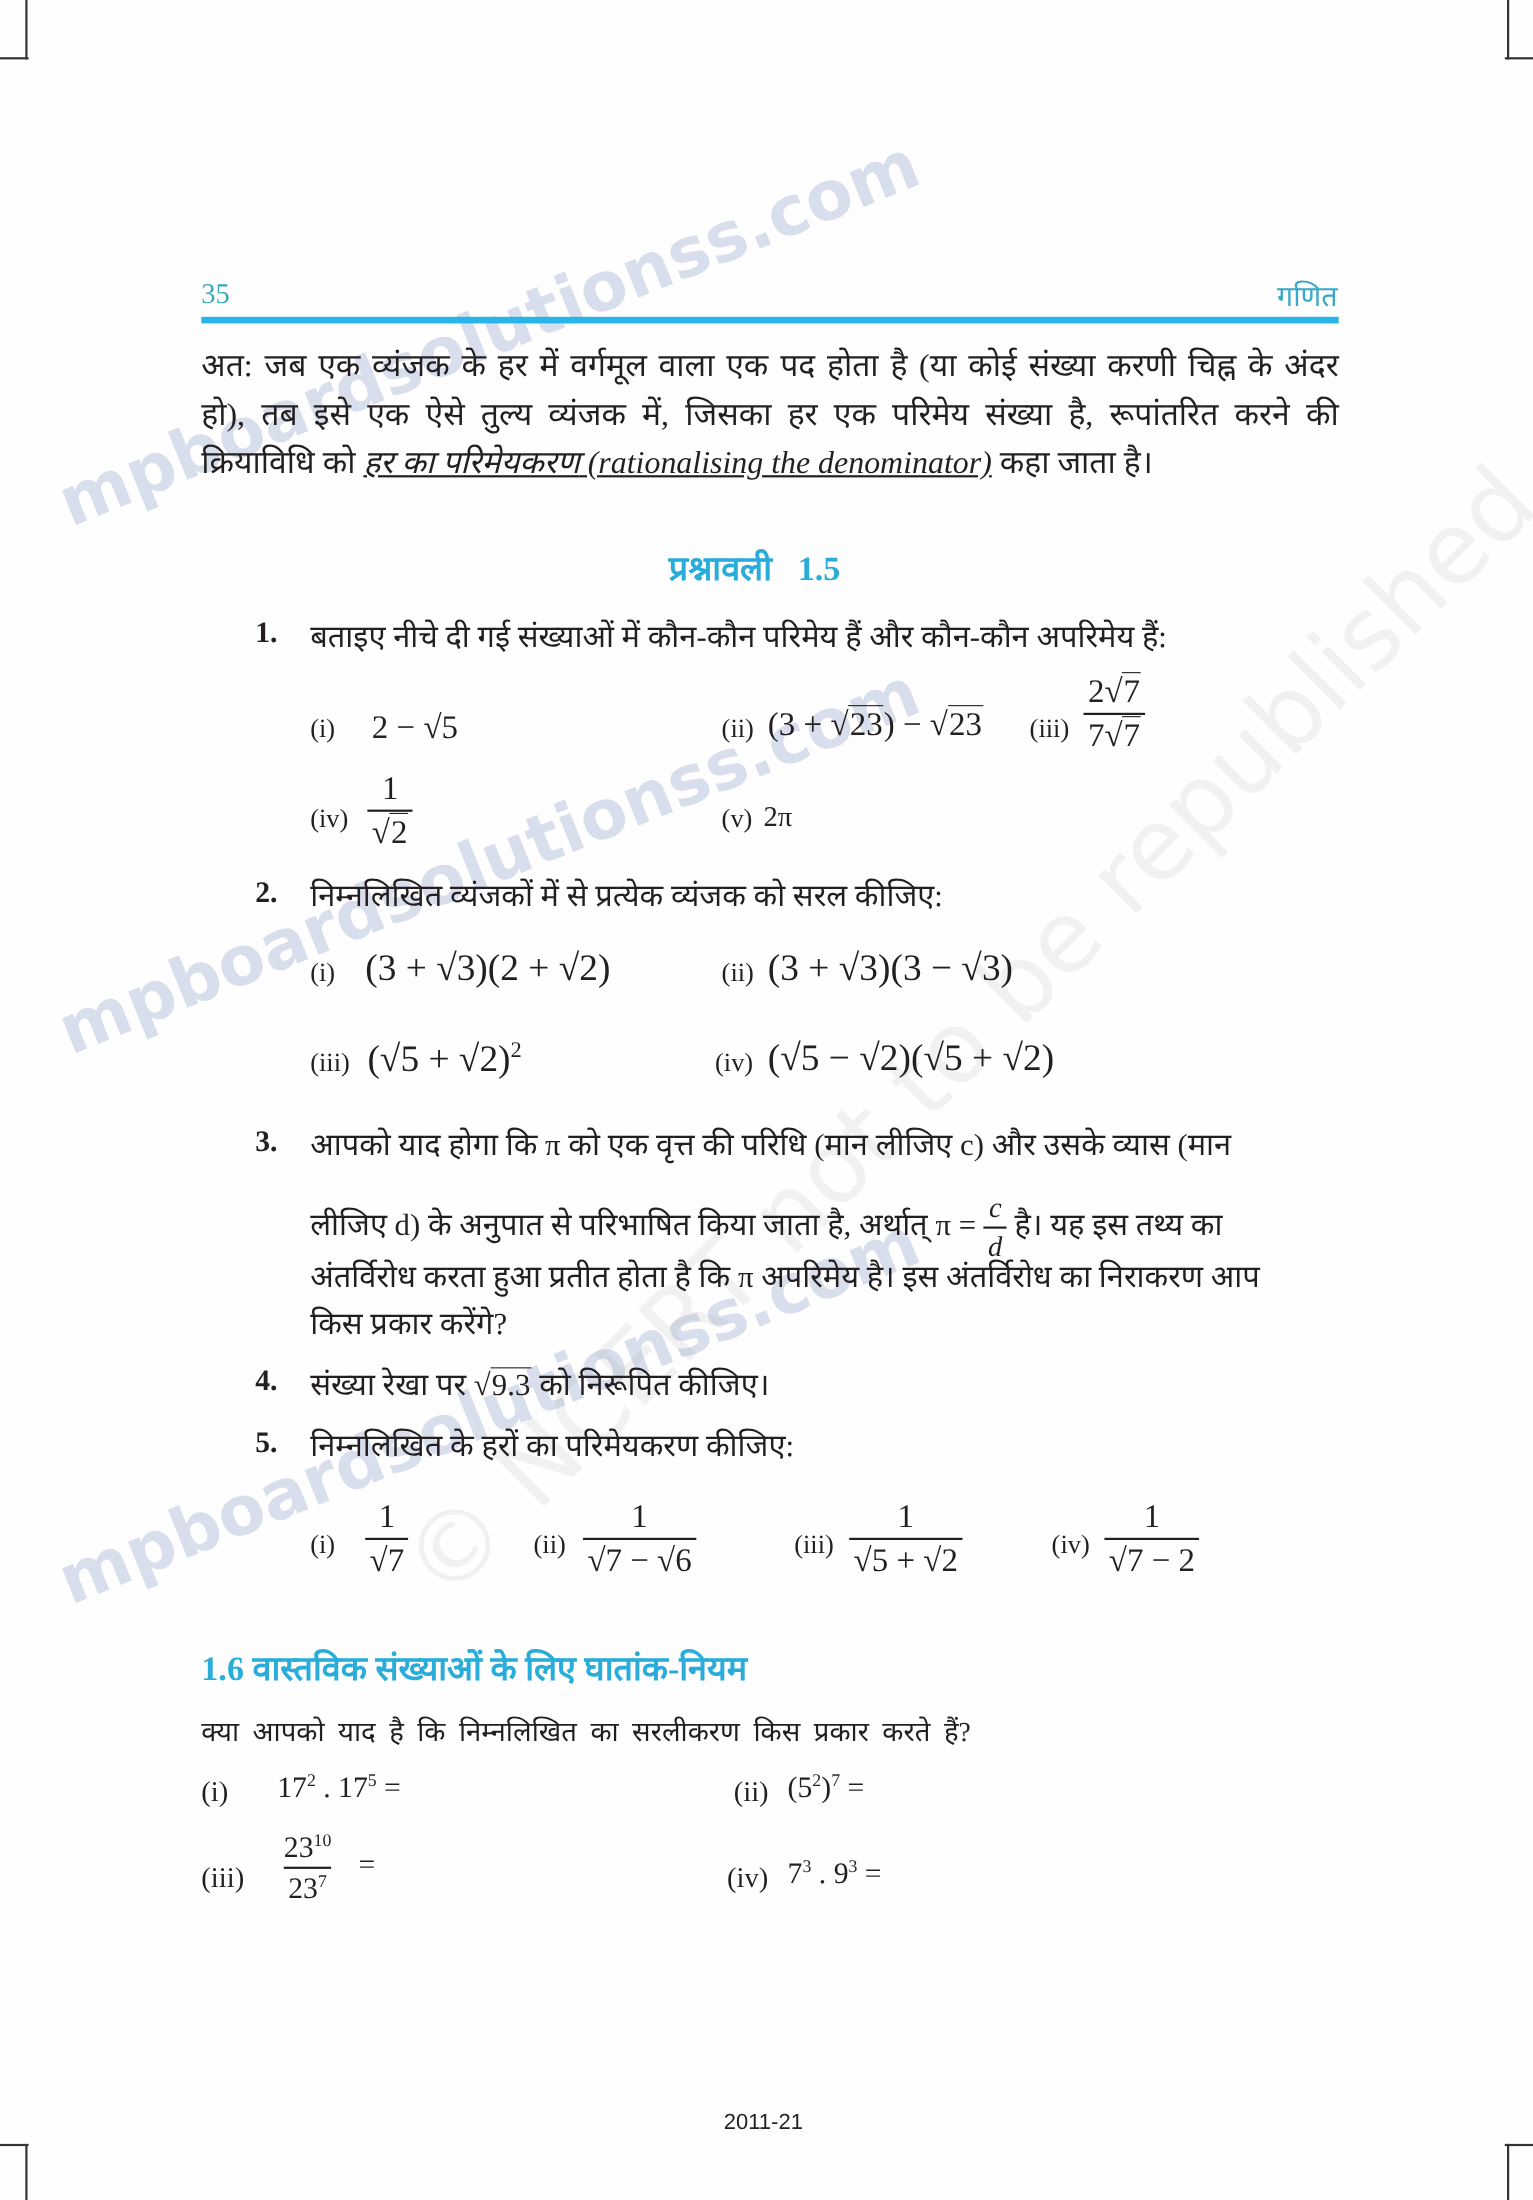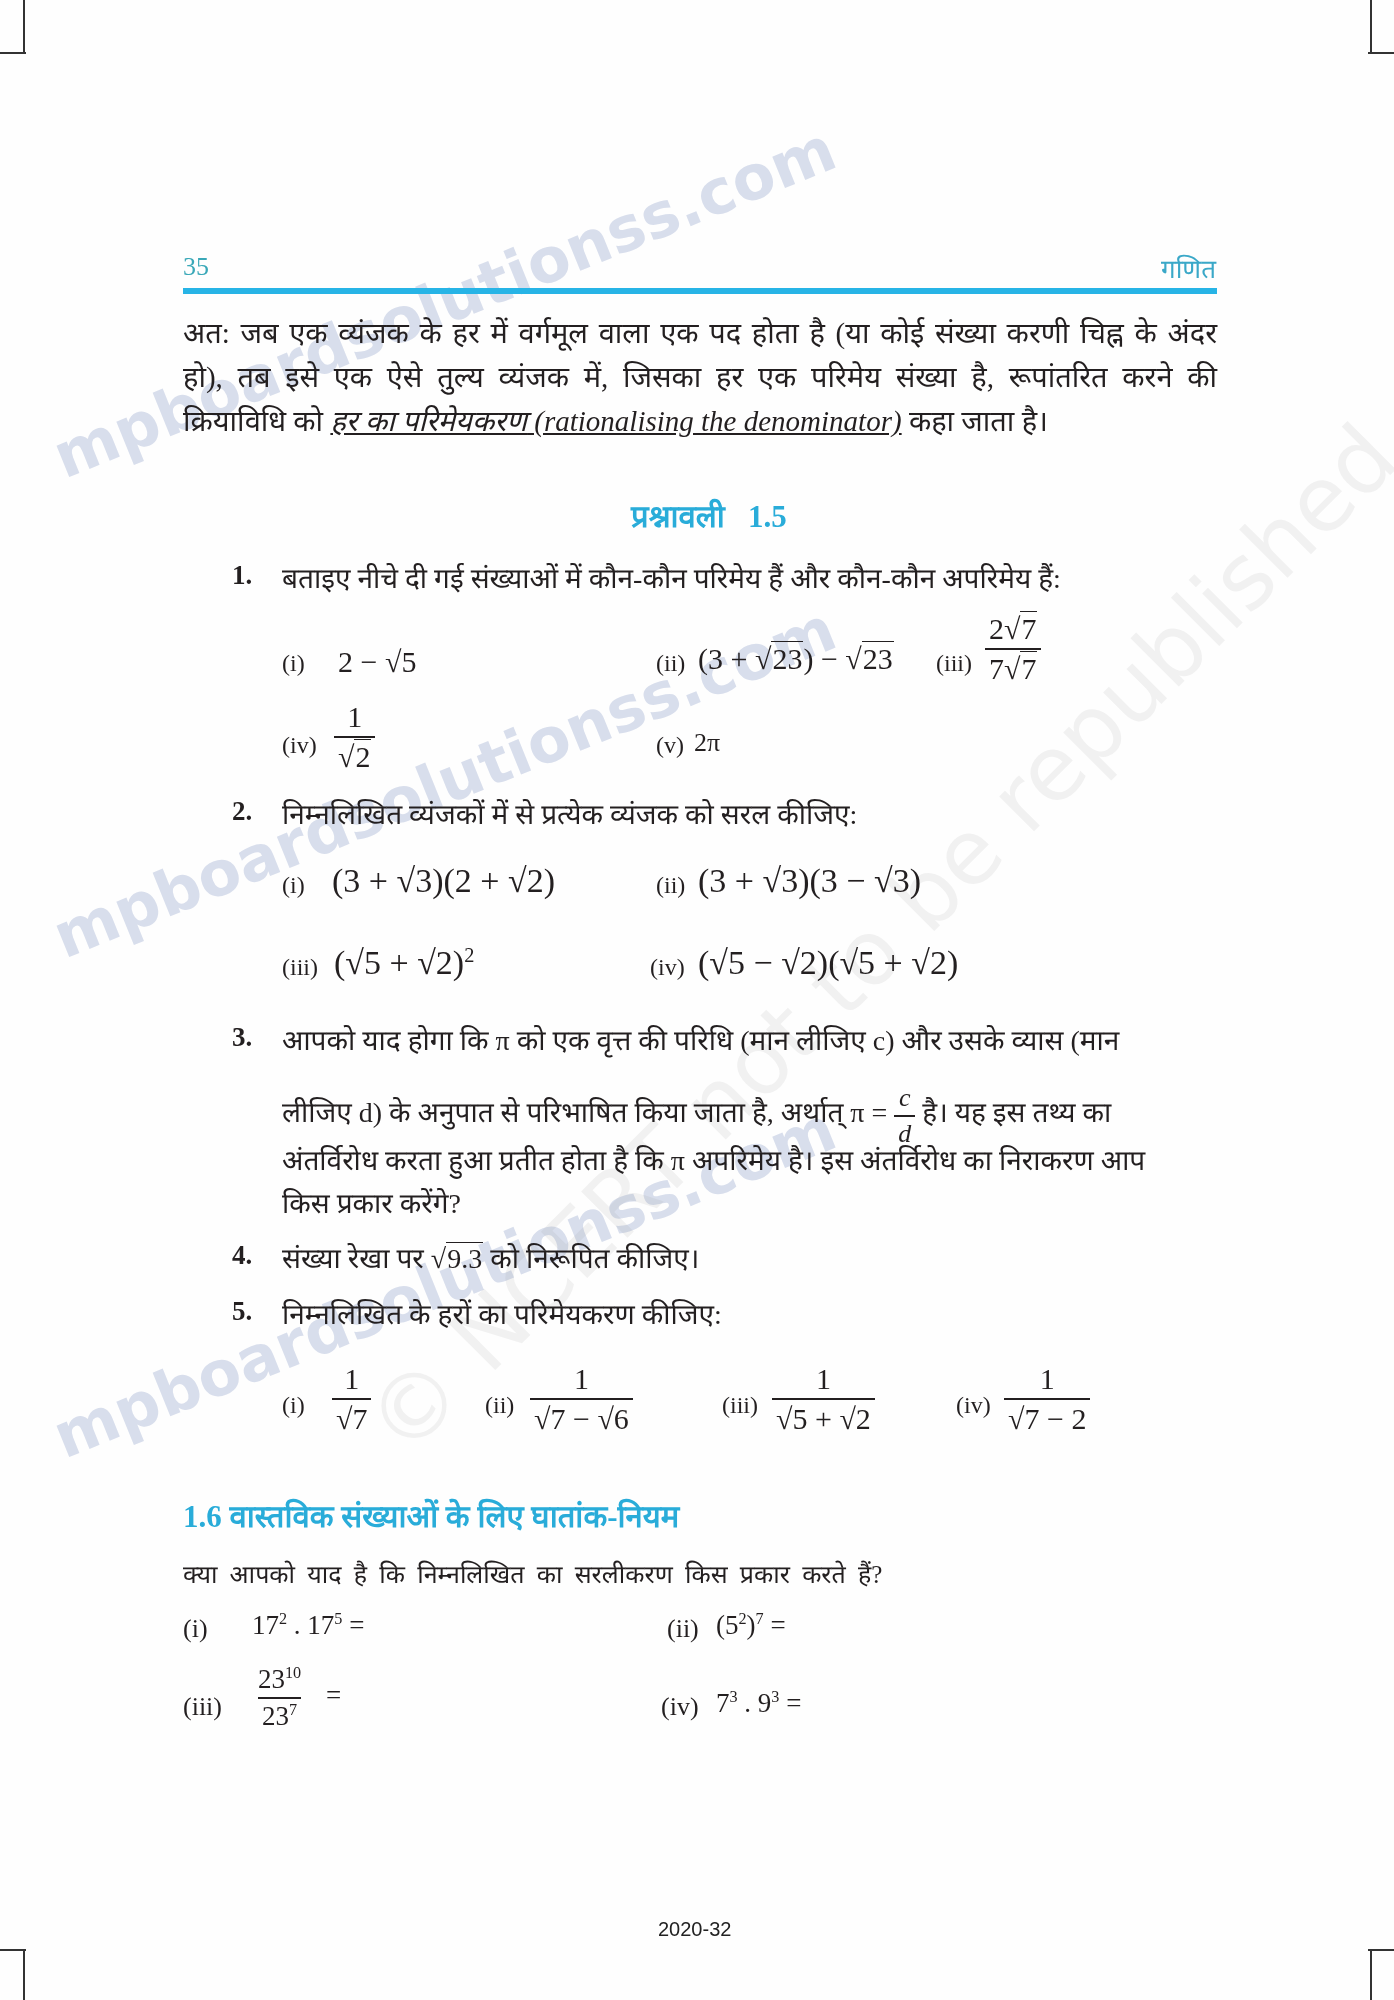--- a/index.html
+++ b/index.html
@@ -60,21 +60,21 @@
 <div class="abs pg-num" style="left:183px;top:252px;">35</div>
 <div class="abs pg-title" style="right:178px;top:250px;">गणित</div>
 <div class="abs rule" style="left:183px;top:288px;width:1034px;"></div>
 
 <div class="abs para" style="left:183px;top:311px;">अत: जब एक व्यंजक के हर में वर्गमूल वाला एक पद होता है (या कोई संख्या करणी चिह्न के अंदर</div>
 <div class="abs para" style="left:183px;top:355px;">हो), तब इसे एक ऐसे तुल्य व्यंजक में, जिसका हर एक परिमेय संख्या है, रूपांतरित करने की</div>
 <div class="abs para last" style="left:183px;top:399px;">
   <span>क्रियाविधि को </span><span class="it">हर का परिमेयकरण</span><span class="it"> (rationalising the denominator)</span><span> कहा जाता है।</span>
 </div>
 
-<div class="abs ex-title" style="left:608px;top:494px;white-space:pre;margin-left:23px;">प्रश्नावली   1.5</div>
+<div class="abs ex-title" style="left:608px;top:494px;white-space:pre;">प्रश्नावली   1.5</div>
 
 <div class="abs qnum" style="left:232px;top:560px;">1.</div>
 <div class="abs qtext" style="left:282px;top:558px;">बताइए नीचे दी गई संख्याओं में कौन-कौन परिमेय हैं और कौन-कौन अपरिमेय हैं:</div>
 
 <div class="abs lbl" style="left:282px;top:650px;">(i)</div>
 <div class="abs math" style="left:338px;top:645px;">2 − √5</div>
 
 <div class="abs lbl" style="left:656px;top:650px;">(ii)</div>
 <div class="abs math" style="left:698px;top:642px;">
   <span>(3 + </span>√<span class="sq">23</span><span>) − </span>√<span class="sq">23</span>
@@ -187,13 +187,13 @@
     <span class="den"><span>23</span><sup>7</sup></span>
   </span>
   <span style="margin-left:14px;">=</span>
 </div>
 
 <div class="abs lbl" style="left:661px;top:1692px;font-size:26px;">(iv)</div>
 <div class="abs math" style="left:716px;top:1688px;font-size:27px;">
   <span>7</span><sup>3</sup><span> . </span><span>9</span><sup>3</sup><span> =</span>
 </div>
 
-<div class="abs footer" style="left:658px;top:1918px;">2020-32</div>
+<div class="abs footer" style="left:658px;top:1918px;">2011-21</div>
 
 </body></html>

